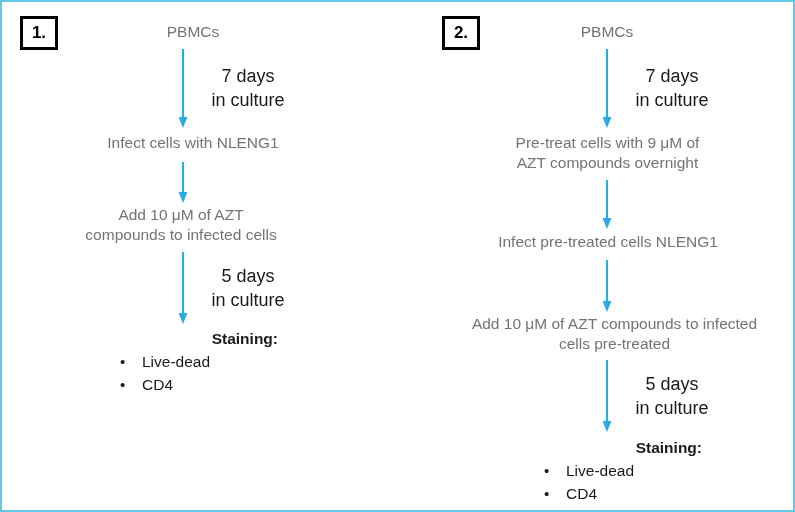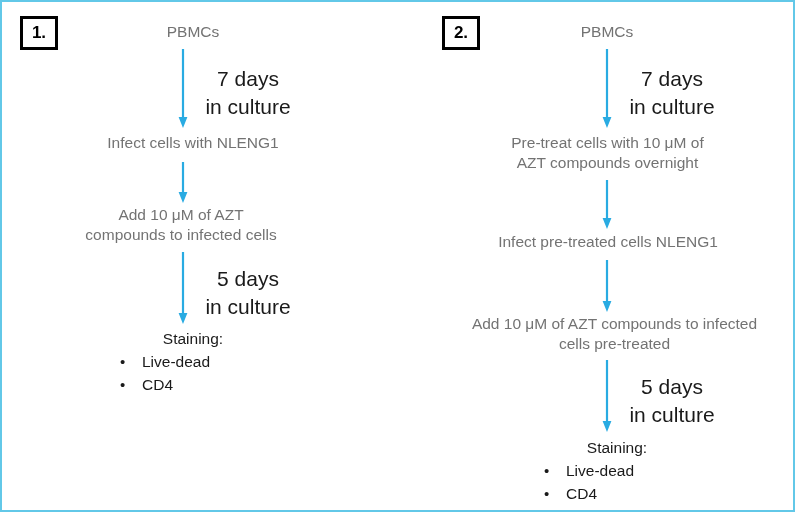--- a/index.html
+++ b/index.html
@@ -46,41 +46,42 @@
     text-align: center;
     font-size: 15.5px;
     line-height: 1.32;
     color: #737373;
     white-space: pre-line;
   }
 
   .arrow-label {
     position: absolute;
     text-align: center;
-    font-size: 21px;
+    font-size: 18px;
     line-height: 1.32;
     color: #1a1a1a;
     white-space: pre-line;
   }
 
   .arrow {
     position: absolute;
     width: 14px;
   }
   .arrow svg { display: block; overflow: visible; }
 
   .staining {
     position: absolute;
     font-size: 15.5px;
     line-height: 1.32;
     color: #1a1a1a;
   }
   .staining-title {
-    text-align: center;
+    text-align: right;
     display: block;
+    font-weight: bold;
   }
   .staining-list {
     list-style: none;
     margin: 3px 0 0 0;
     padding: 0;
   }
   .staining-list li {
     position: relative;
     padding-left: 34px;
     margin-top: 2px;
@@ -161,21 +162,21 @@
     <div class="arrow" style="left:200px; top:47px; height:79px;">
       <svg width="14" height="79" viewBox="0 0 14 79">
         <line x1="7" y1="0" x2="7" y2="71" stroke="#29abe2" stroke-width="2.2"></line>
         <polygon points="7,79 2.6,68 11.4,68" fill="#29abe2"></polygon>
       </svg>
     </div>
 
     <div class="arrow-label" style="left:212px; top:63px; width:120px; text-align:center;">7 days
 in culture</div>
 
-    <div class="node" style="left:75px; top:131px; width:265px;">Pre-treat cells with 10 μM of
+    <div class="node" style="left:75px; top:131px; width:265px;">Pre-treat cells with 9 μM of
 AZT compounds overnight</div>
 
     <div class="arrow" style="left:200px; top:178px; height:49px;">
       <svg width="14" height="49" viewBox="0 0 14 49">
         <line x1="7" y1="0" x2="7" y2="41" stroke="#29abe2" stroke-width="2.2"></line>
         <polygon points="7,49 2.6,38 11.4,38" fill="#29abe2"></polygon>
       </svg>
     </div>
 
     <div class="node" style="left:62px; top:230px; width:292px;">Infect pre-treated cells NLENG1</div>

